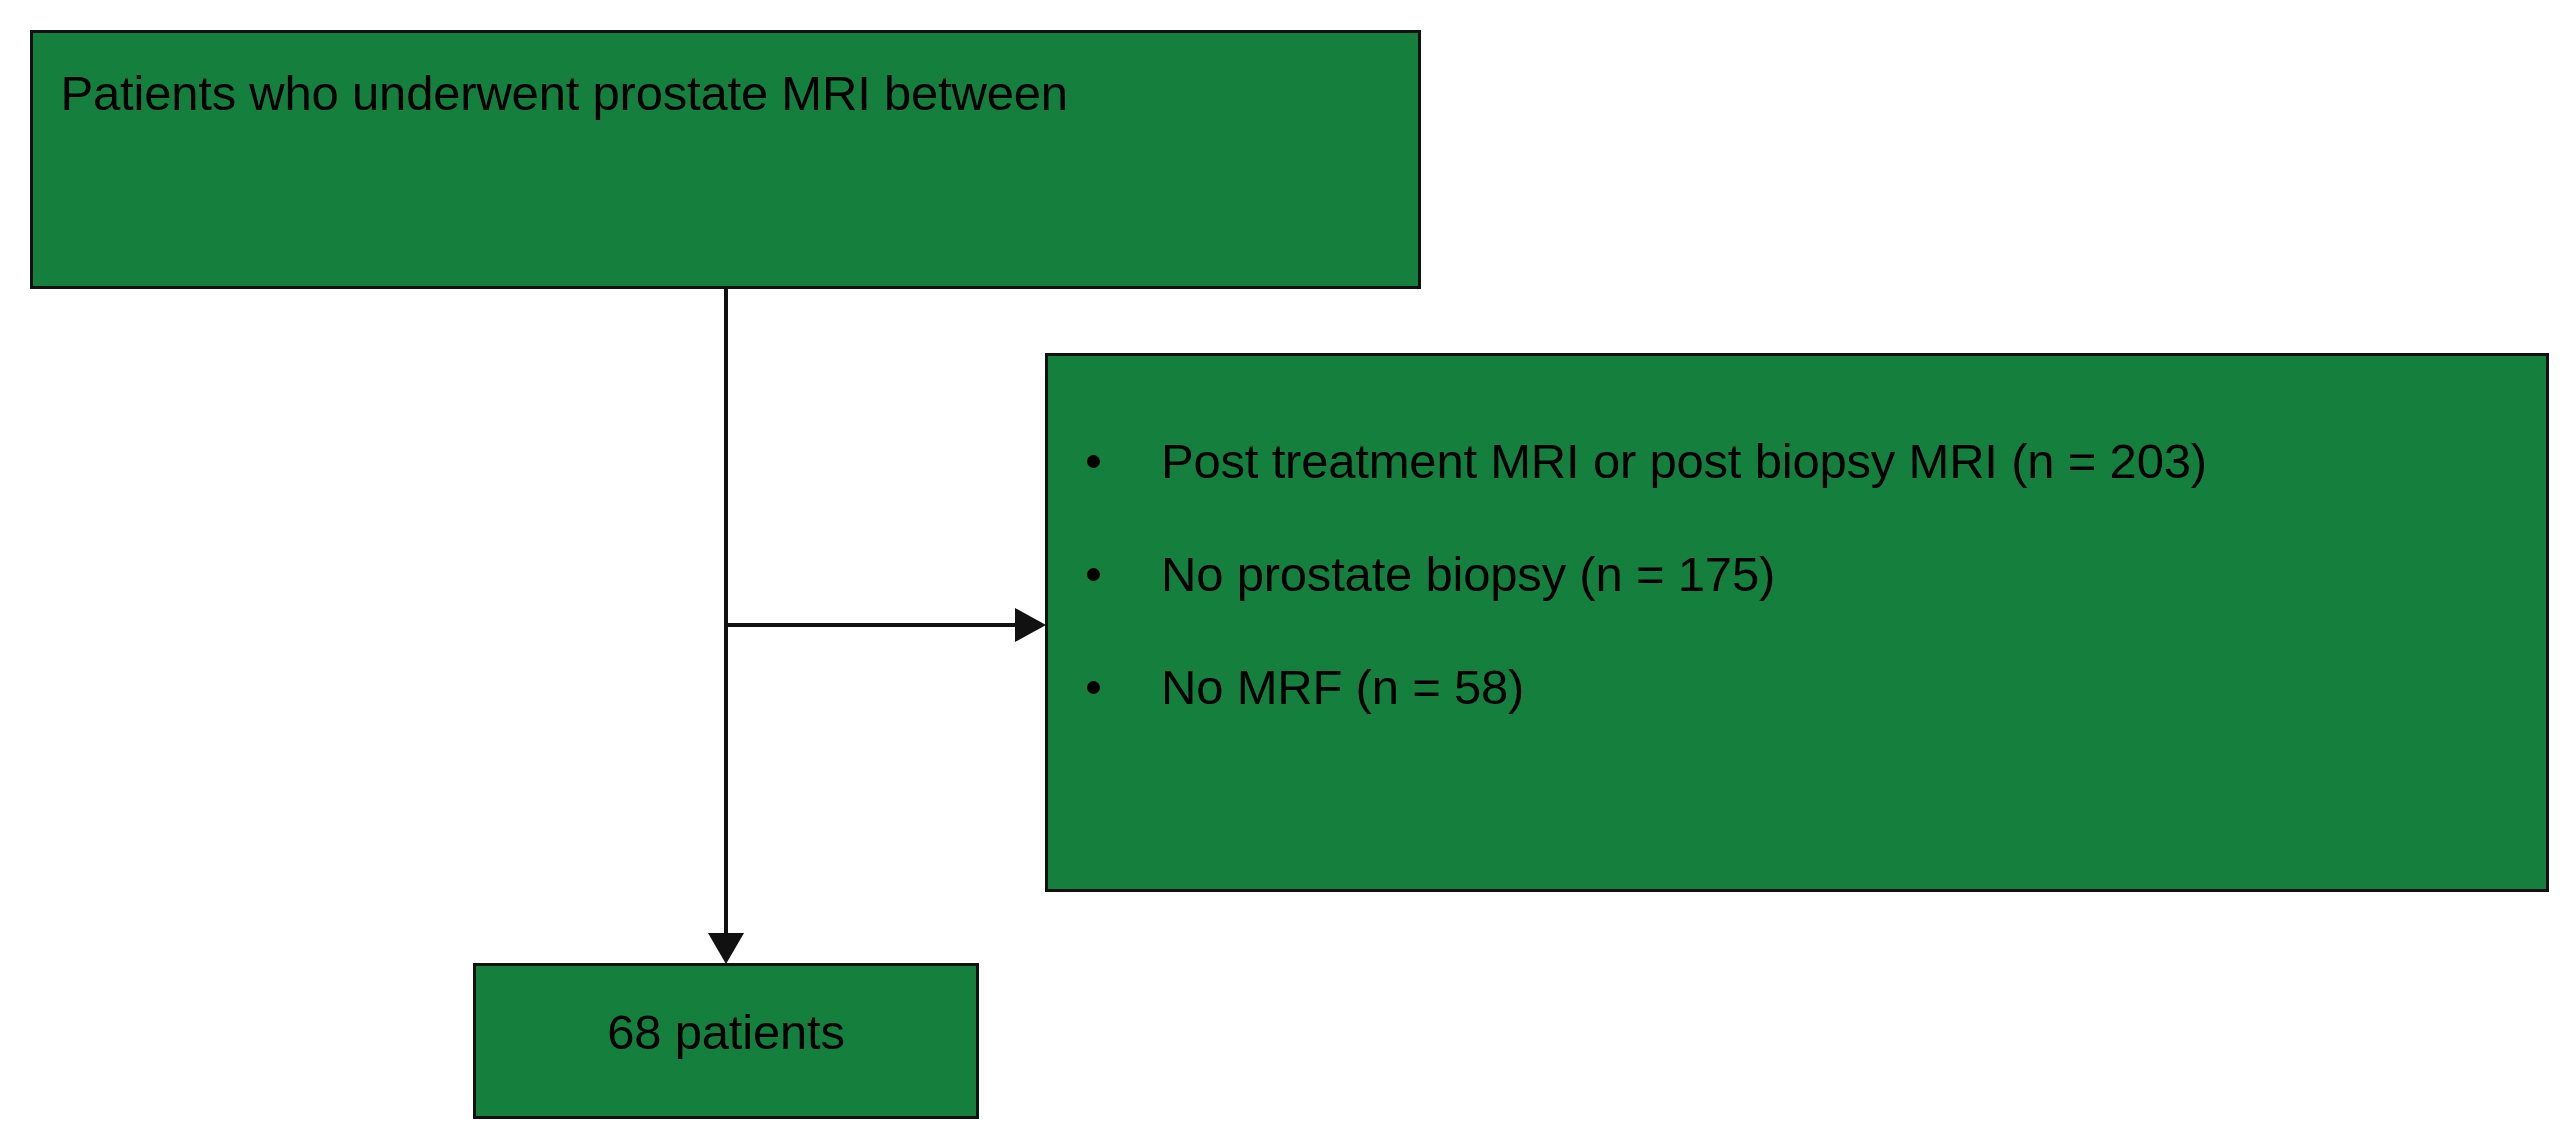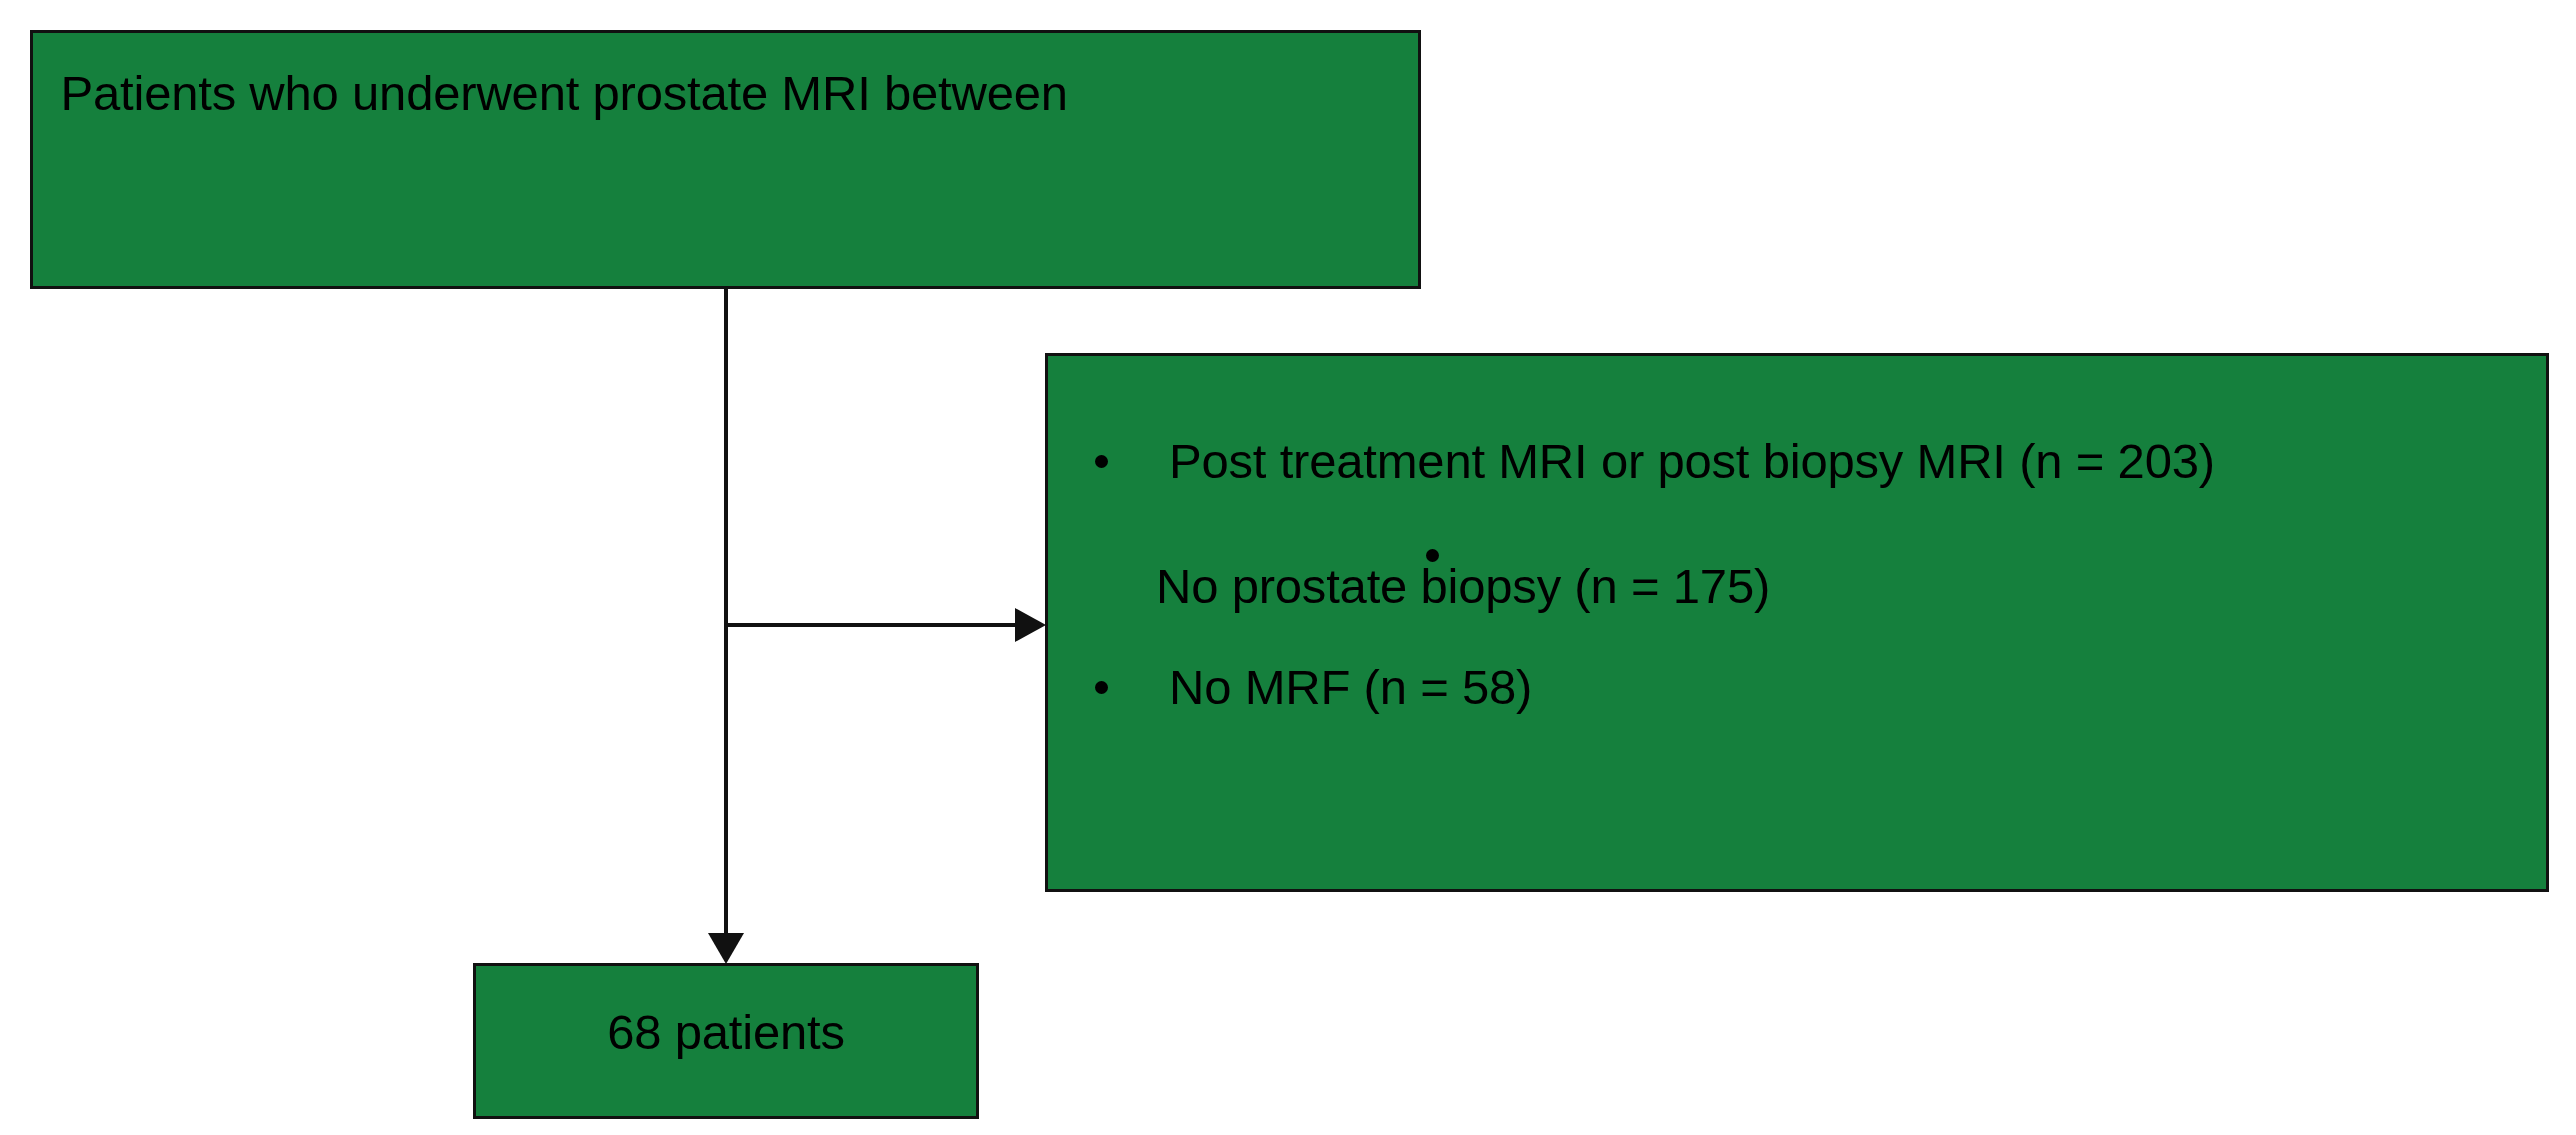--- a/index.html
+++ b/index.html
@@ -61,36 +61,36 @@
   #bottom-label {
     left: 0;
     top: 42px;
     width: 100%;
     text-align: center;
   }
 
   
   #bullet-list {
     position: absolute;
-    left: 12px;
+    left: 4px;
     top: 0;
     width: 100%;
     height: 100%;
     text-align: center;
   }
   .bullet-row {
     position: absolute;
     left: 35px;
     height: 50px;
     display: flex;
     align-items: center;
     white-space: nowrap;
   }
   .bullet-row[data-row="0"] { top: 80px; }
-  .bullet-row[data-row="1"] { top: 193px; flex-direction: column; }
+  .bullet-row[data-row="1"] { top: 193px; }
   .bullet-row[data-row="2"] { top: 306px; }
   .bullet-row[data-row="3"] { top: 420px; }
 
   .bullet-dot {
     width: 13px;
     height: 13px;
     border-radius: 50%;
     background: #000000;
     flex: 0 0 auto;
     margin-right: 0;

